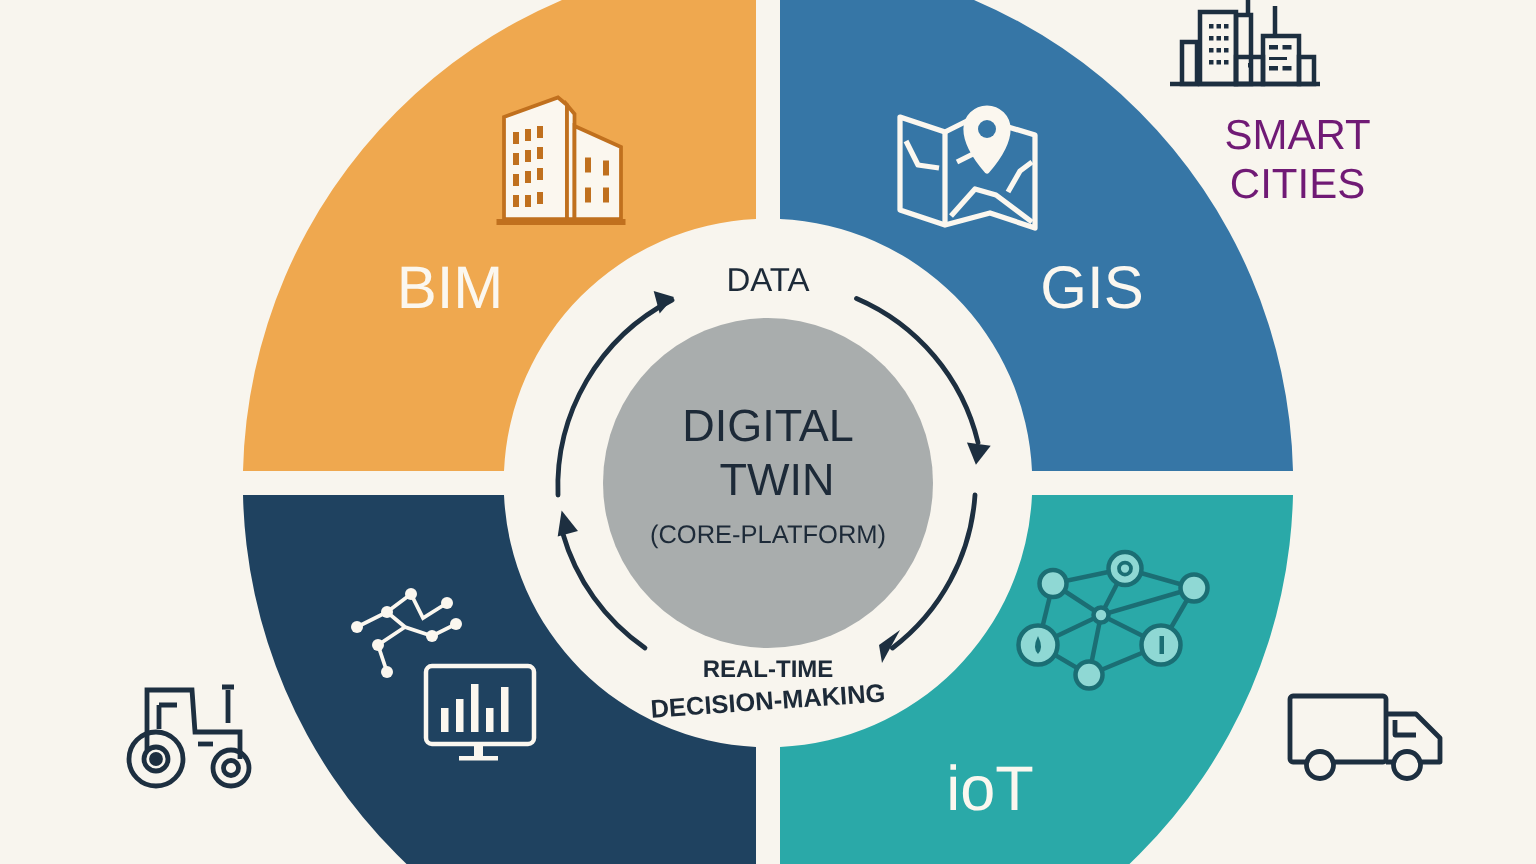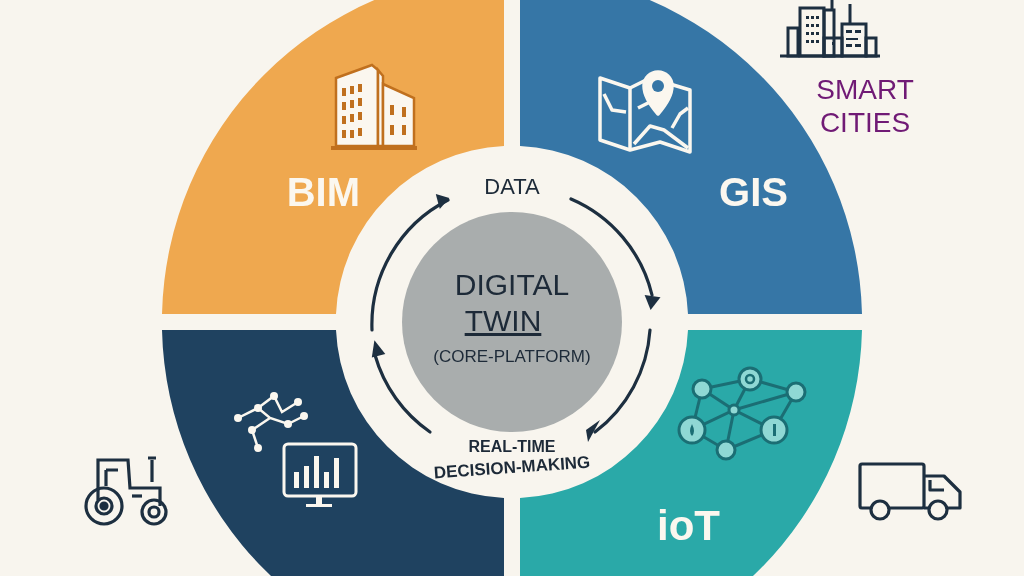--- a/index.html
+++ b/index.html
@@ -1,18 +1,18 @@
 <!DOCTYPE html>
 <html><head>
 <meta charset="utf-8">
 <style>
   html,body{margin:0;padding:0;}
   body{width:1024px;height:576px;overflow:hidden;background:#f8f5ee;font-family:"Liberation Sans",sans-serif;position:relative;}
   #stage{position:absolute;left:0;top:0;width:1024px;height:576px;}
-  .lbl{position:absolute;font-family:"Liberation Sans",sans-serif;font-weight:700;color:#fbf7ef;text-align:right;white-space:nowrap;}
+  .lbl{position:absolute;font-family:"Liberation Sans",sans-serif;font-weight:400;color:#fbf7ef;text-align:center;white-space:nowrap;}
   .side{position:absolute;font-family:"Liberation Sans",sans-serif;color:#701a75;text-align:center;white-space:nowrap;font-size:28px;line-height:31px;}
   .core{position:absolute;font-family:"Liberation Sans",sans-serif;color:#1d2a38;text-align:center;white-space:nowrap;}
 </style>
 </head>
 <body>
 
 <div id="stage">
 
   <svg width="1024" height="576" viewBox="0 0 1024 576" style="position:absolute;left:0;top:0;">
 
@@ -177,21 +177,21 @@
       <circle cx="22" cy="48" r="9" fill="#f8f5ee"></circle>
       <circle cx="80" cy="48" r="9" fill="#f8f5ee"></circle>
     </g>
   </svg>
 
   <div class="lbl" style="left:240px;top:170px;width:120px;font-size:40px;">BIM</div>
   <div class="lbl" style="left:668px;top:170px;width:120px;font-size:40px;">GIS</div>
   <div class="lbl" style="left:600px;top:502px;width:120px;font-size:42px;">ioT</div>
 
   <div class="core" style="left:412px;top:268px;width:200px;font-size:30px;">DIGITAL</div>
-  <div class="core" style="left:403px;top:304px;width:200px;font-size:30px;text-decoration:underline;">TWIN</div>
+  <div class="core" style="left:418px;top:304px;width:200px;font-size:30px;">TWIN</div>
   <div class="core" style="left:412px;top:347px;width:200px;font-size:17px;">(CORE-PLATFORM)</div>
 
   <div class="core" style="left:452px;top:174px;width:120px;font-size:22px;">DATA</div>
   <div class="core" style="left:432px;top:438px;width:160px;font-size:16px;font-weight:700;">REAL-TIME</div>
   <div class="core" style="left:402px;top:458px;width:220px;font-size:17px;font-weight:700;transform:rotate(-4deg);">DECISION-MAKING</div>
 
   <div class="side" style="left:800px;top:74px;width:130px;">SMART</div>
   <div class="side" style="left:800px;top:107px;width:130px;">CITIES</div>
 </div>
 

